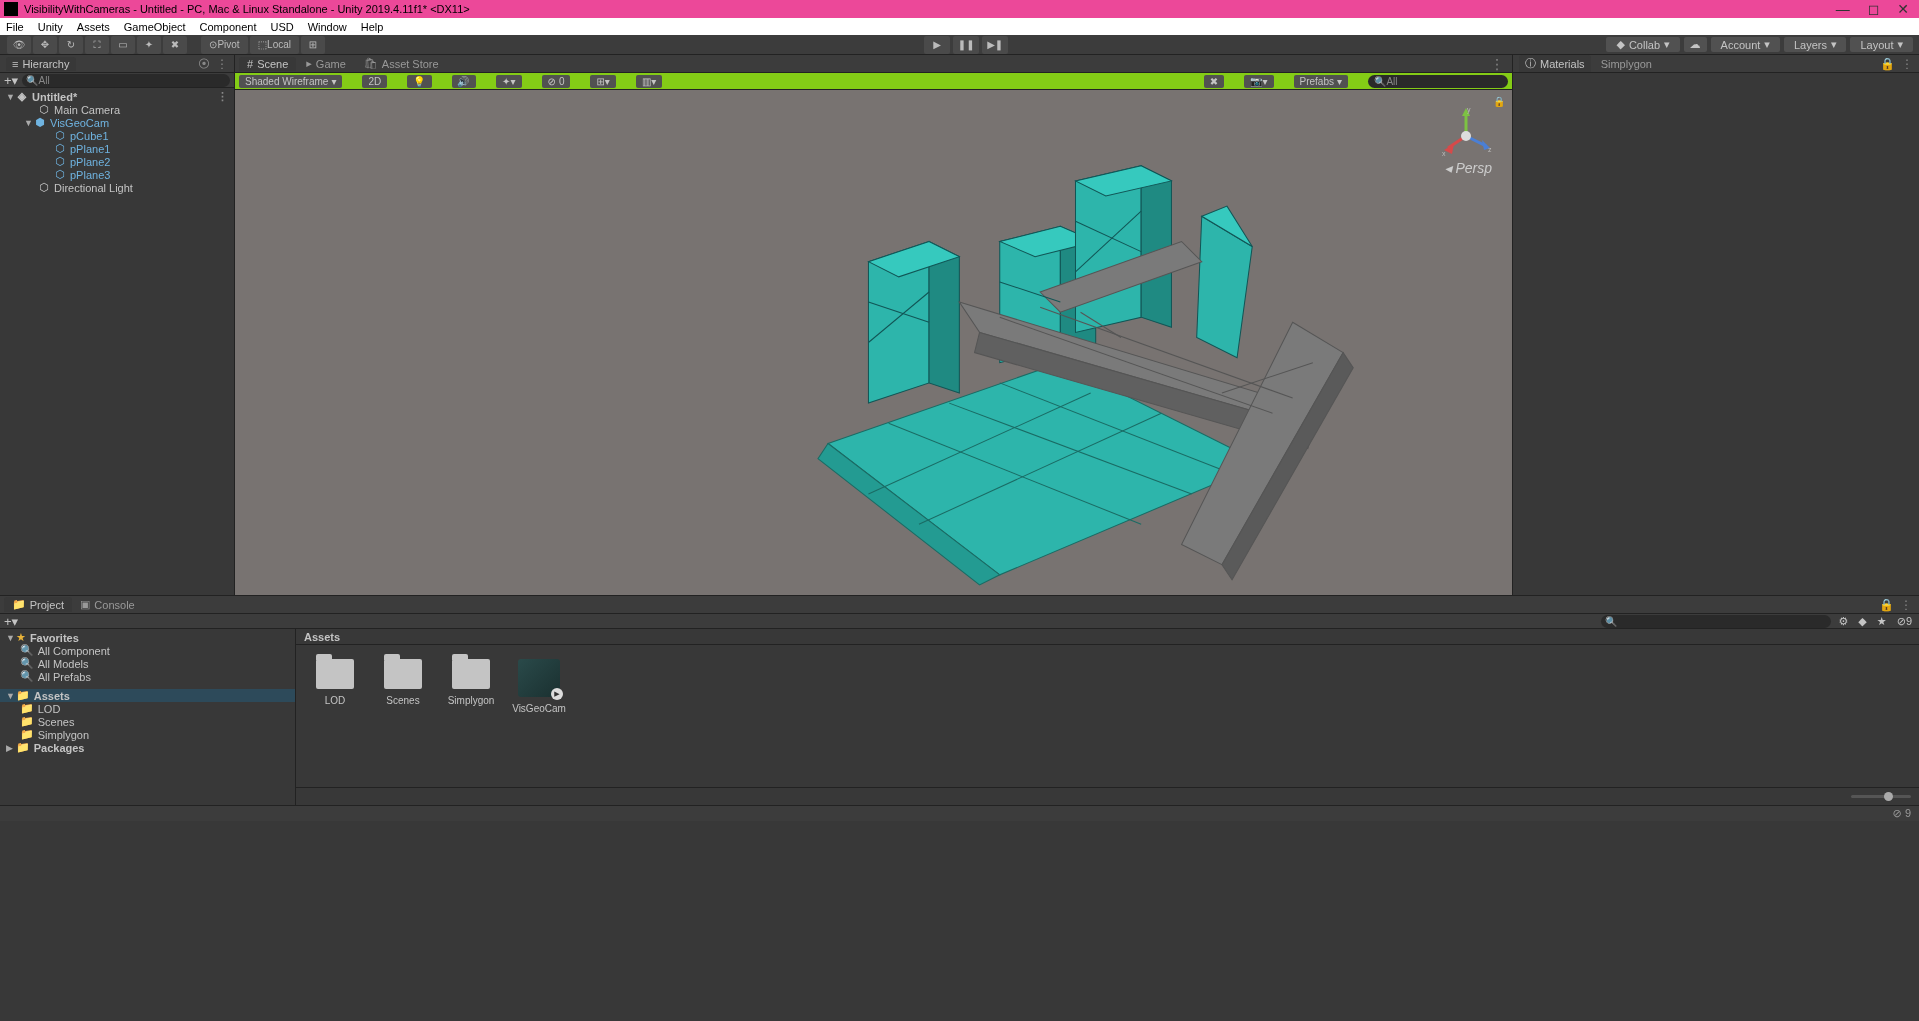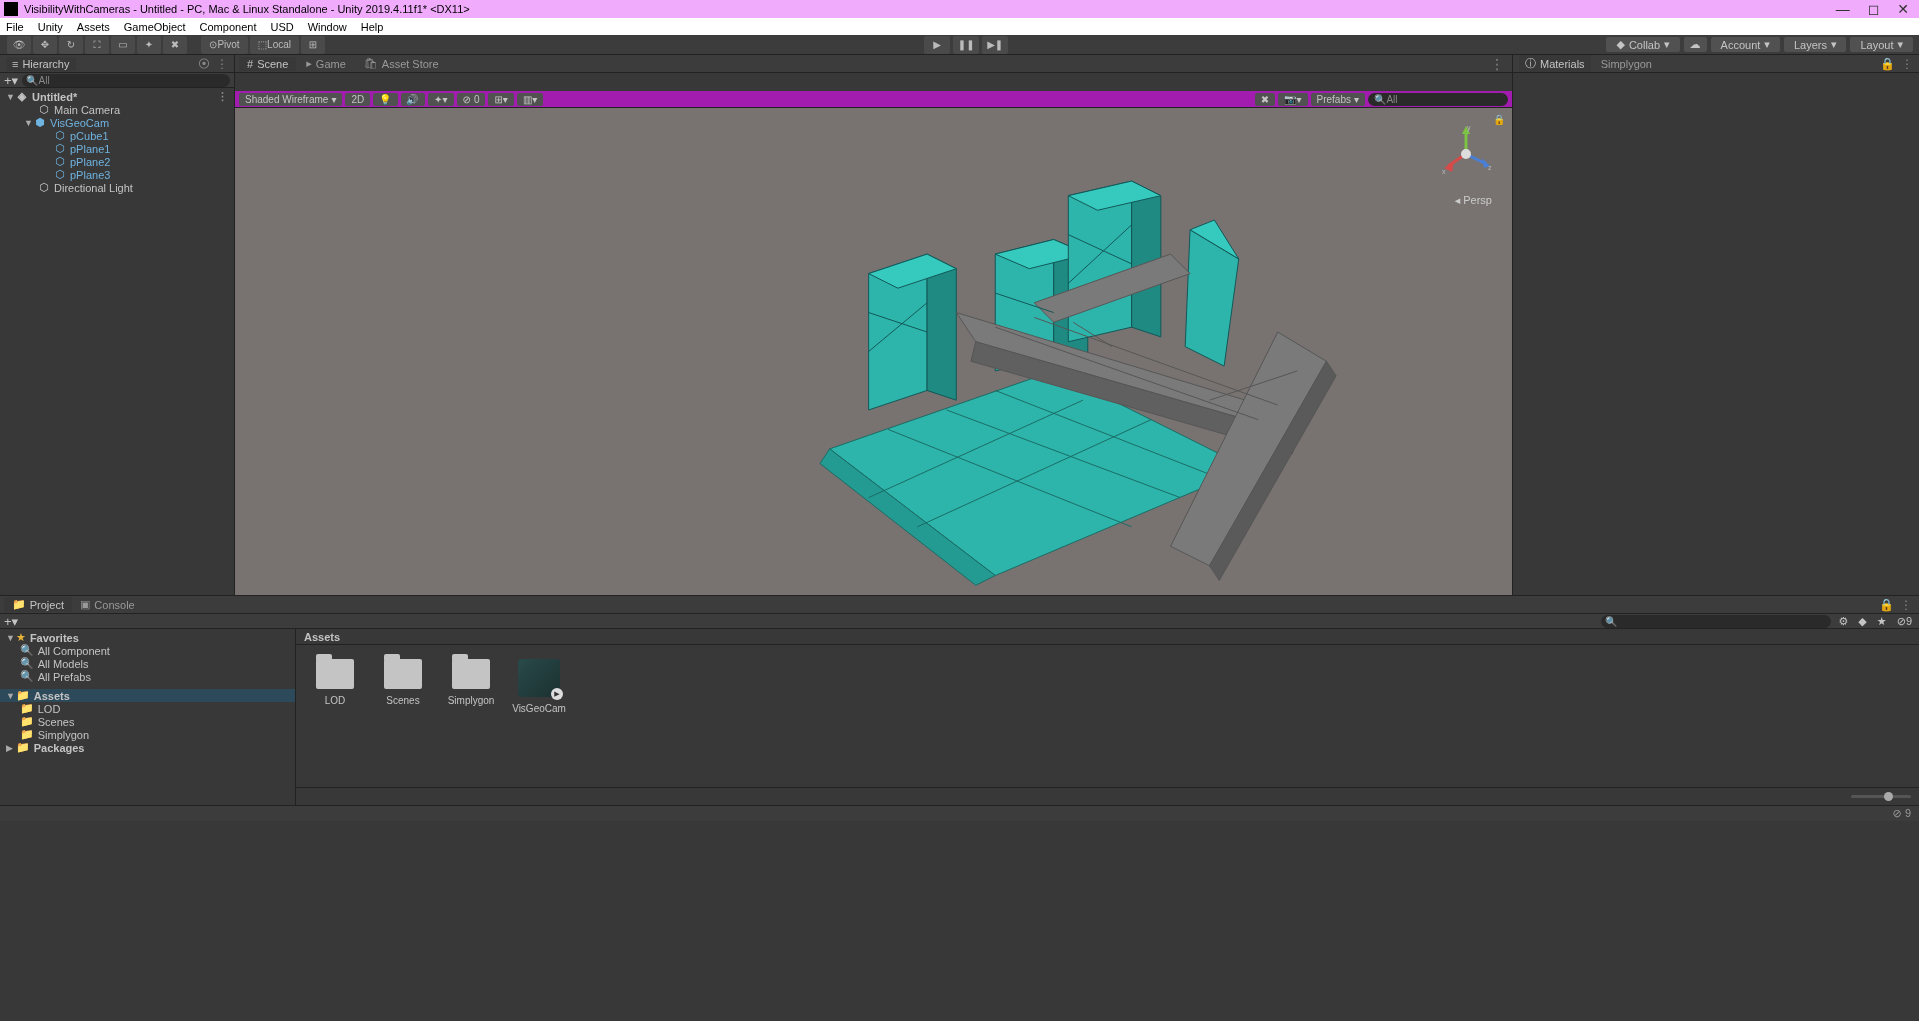--- a/index.html
+++ b/index.html
@@ -1,19 +1,19 @@
 <!DOCTYPE html>
 <html><head>
 <meta charset="utf-8">
 <style>
 * { margin: 0; padding: 0; box-sizing: border-box; font-family: "Segoe UI", Arial, sans-serif; }
 body { background: #383838; color: #c4c4c4; font-size: 11px; overflow: hidden; width: 1919px; height: 1021px; }
 
 
-.title-bar { height: 18px; background: #f0abfc; color: #000; display: flex; align-items: center; padding: 0 4px; }
+.title-bar { height: 18px; background: #ec4899; color: #000; display: flex; align-items: center; padding: 0 4px; }
 .title-bar .app-icon { width: 14px; height: 14px; background: #000; margin-right: 6px; }
 .title-bar .title-text { flex: 1; font-size: 11px; }
 .title-bar .win-btns { display: flex; gap: 18px; padding-right: 6px; }
 .title-bar .win-btns span { font-size: 14px; color: #333; cursor: default; }
 
 
 .menu-bar { height: 17px; background: #fff; color: #000; display: flex; align-items: center; padding: 0 6px; gap: 14px; font-size: 11px; }
 .menu-bar span { cursor: default; }
 
 
@@ -46,28 +46,28 @@
 .tree-row.scene { padding-left: 6px; font-weight:600; }
 .tree-row.selected { color: #6fb3e0; }
 
 
 .scene-area { flex: 1; display: flex; flex-direction: column; background: #383838; }
 .scene-tabs { height: 18px; background: #3c3c3c; display: flex; align-items: center; padding: 0 4px; gap: 2px; border-bottom:1px solid #222;}
 .scene-tabs .tab { padding: 1px 8px; background: #383838; border-radius: 3px 3px 0 0; display:flex; align-items:center; gap:4px; font-size:11px;}
 .scene-tabs .tab.inactive { background: transparent; color:#999;}
 .scene-tabs .spacer { flex:1; }
 .scene-tabs .menu-dots { color:#888; font-size:14px; padding:0 4px;}
-.scene-toolbar { height: 17px; background: #a21caf; display: flex; align-items: center; padding: 0 4px; gap: 3px; border-bottom:1px solid #222; font-size:10px;margin-top:18px;}
+.scene-toolbar { height: 17px; background: #84cc16; display: flex; align-items: center; padding: 0 4px; gap: 20px; border-bottom:1px solid #222; font-size:10px;}
 .scene-toolbar .drop { background: #515151; padding: 1px 6px; border-radius: 2px; display:flex; align-items:center; gap:3px;}
 .scene-toolbar .spacer { flex:1;}
 .scene-toolbar .search { background:#2a2a2a; border-radius:8px; padding:0 6px; width:140px; height:13px; display:flex; align-items:center; color:#888;}
 .viewport { flex: 1; background: #787371; position: relative; overflow:hidden;}
 .viewport svg { width:100%; height:100%; }
 .gizmo { position:absolute; top:6px; right:16px; width:60px; height:80px; }
-.persp-label { position:absolute; top:86px; right:20px; font-size:11px; color:#ccc; }
+.persp-label { position:absolute; top:70px; right:20px; font-size:14px; color:#ccc;font-style:italic; }
 
 
 .inspector { width: 407px; background: #383838; border-left: 1px solid #222; }
 .inspector .panel-header .tab-label.inactive { background: transparent; color:#999; }
 
 
 .project { height: 210px; background: #383838; border-top: 1px solid #222; display:flex; flex-direction:column;}
 .project-tabs { height: 18px; background: #3c3c3c; display: flex; align-items: center; padding: 0 4px; border-bottom:1px solid #222;}
 .project-tabs .tab { padding: 1px 8px; background: #383838; border-radius: 3px 3px 0 0; display:flex; align-items:center; gap:4px; font-size:11px;}
 .project-tabs .tab.inactive { background: transparent; color:#999;}

